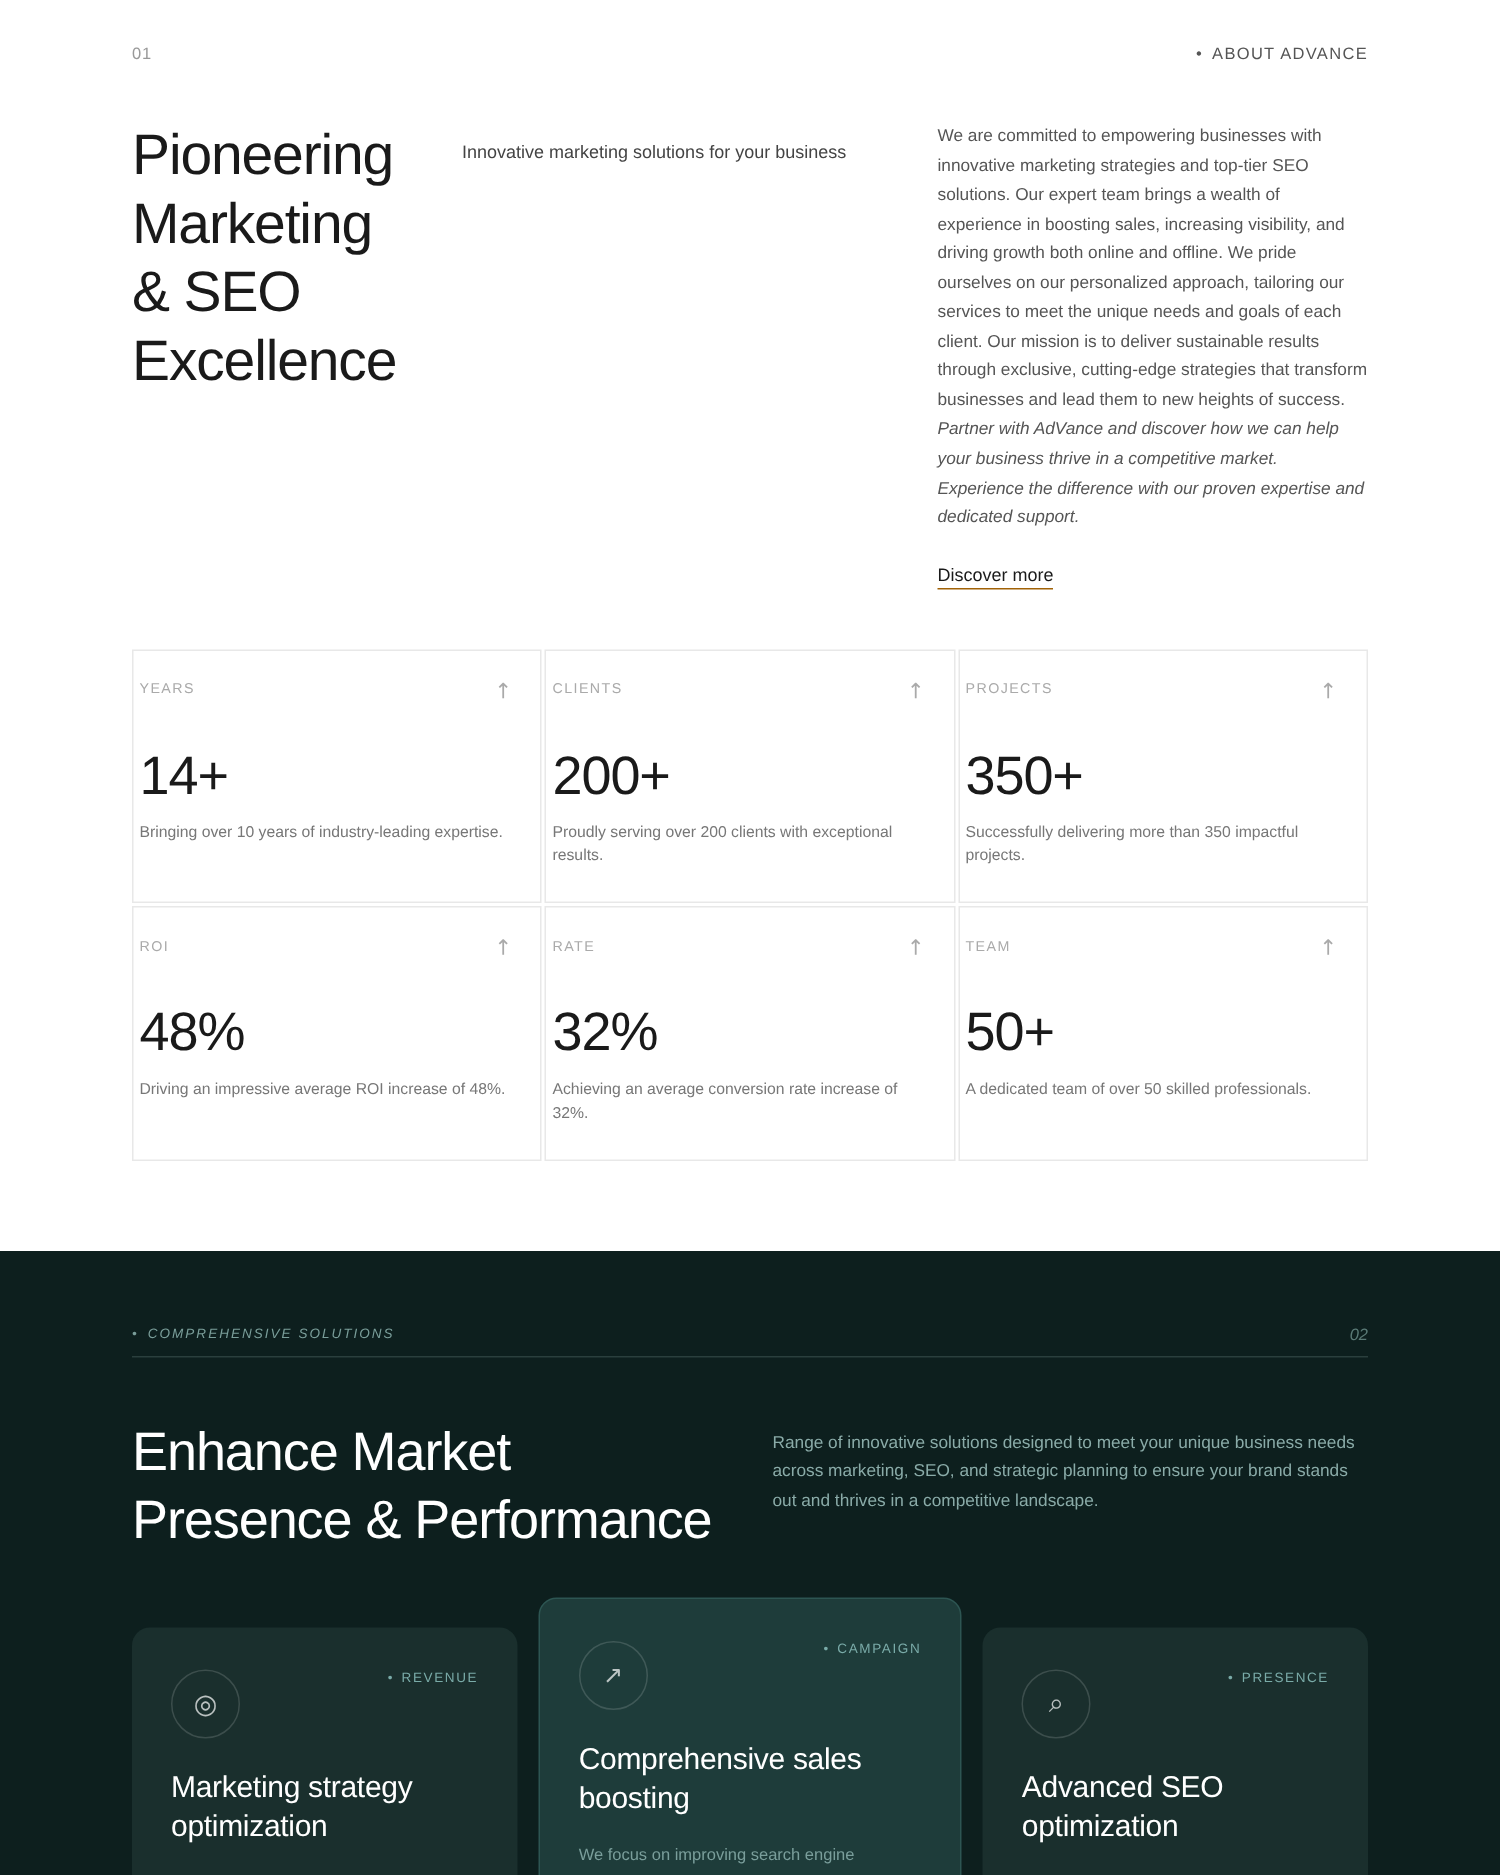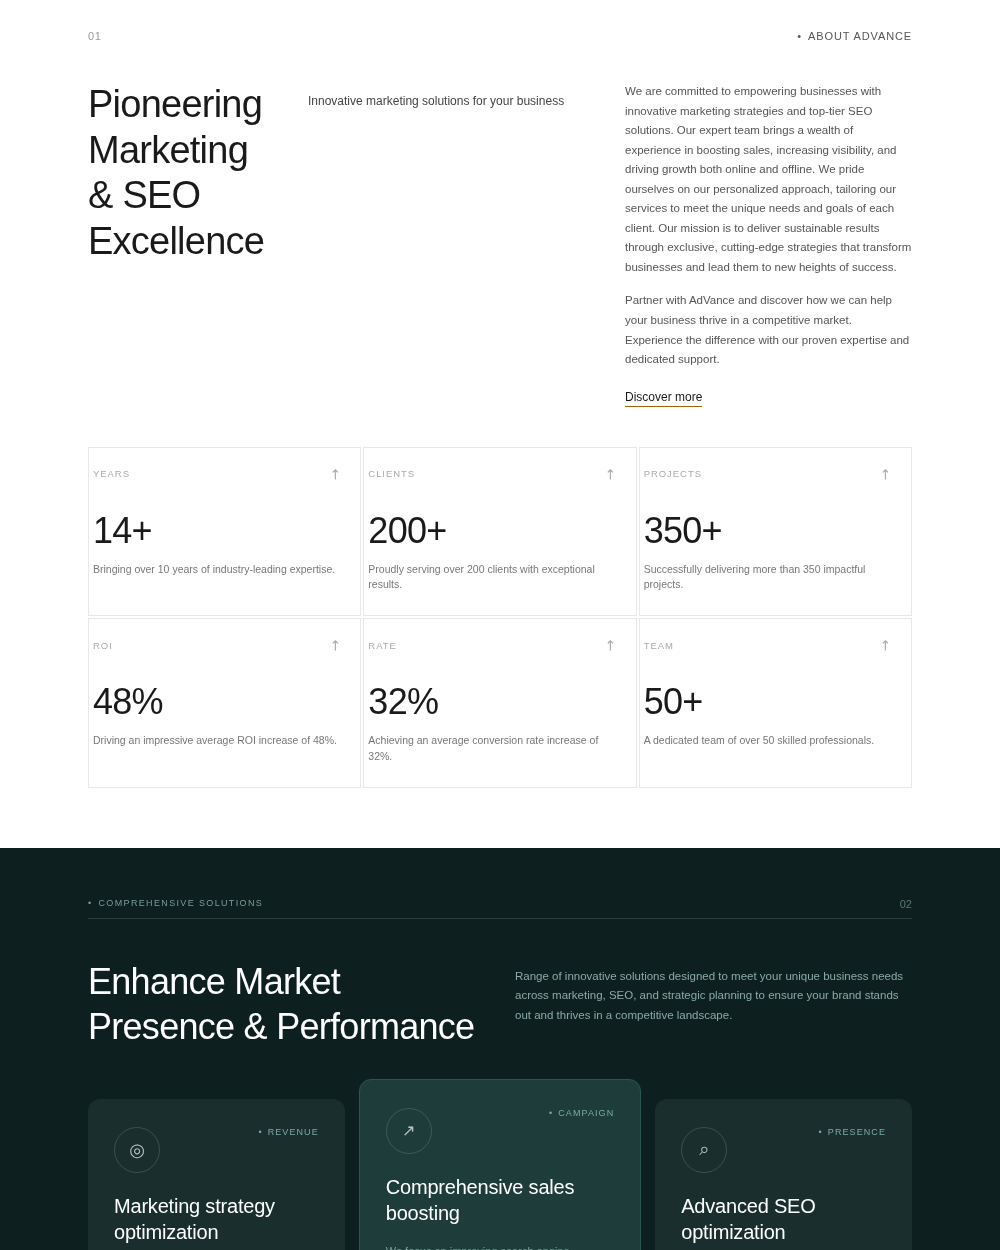--- a/index.html
+++ b/index.html
@@ -63,21 +63,21 @@
       letter-spacing: -0.02em;
     }
 
     .hero-desc {
       font-size: 11.5px;
       color: #555;
       line-height: 1.7;
     }
 
     .hero-desc p + p {
-      margin-top: 14px;
+      font-style: italic;
     }
 
     .discover-link {
       display: inline-block;
       margin-top: 20px;
       font-size: 12px;
       color: #1a1a1a;
       text-decoration: none;
       border-bottom: 1px solid #a16207;
       padding-bottom: 2px;
@@ -137,20 +137,21 @@
       padding: 50px 88px 60px 88px;
       color: #fff;
       min-height: 580px;
     }
 
     .section-2-header {
       display: flex;
       align-items: flex-start;
       justify-content: space-between;
       margin-bottom: 8px;
+      font-style: italic;
     }
 
     .section-tag {
       font-size: 9px;
       color: #7a9e9a;
       letter-spacing: 0.15em;
       text-transform: uppercase;
       display: flex;
       align-items: center;
       gap: 6px;

